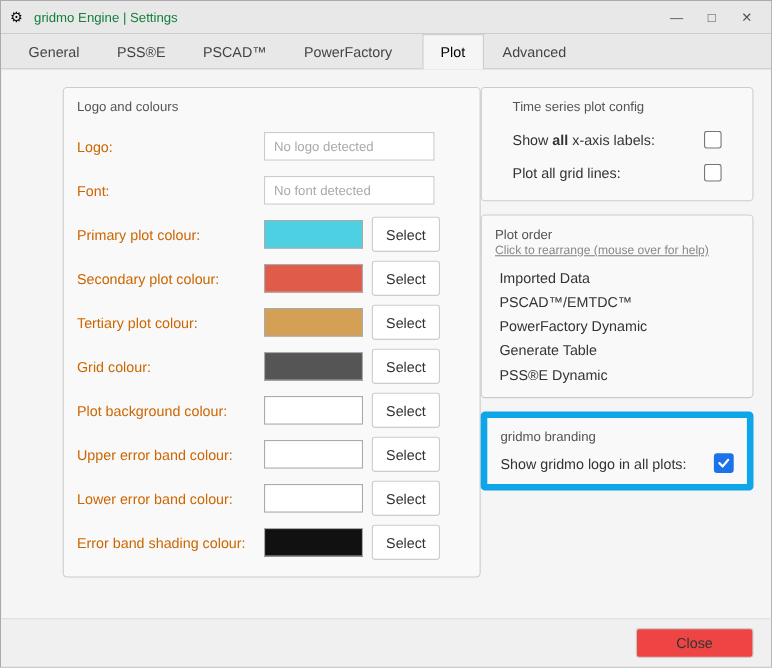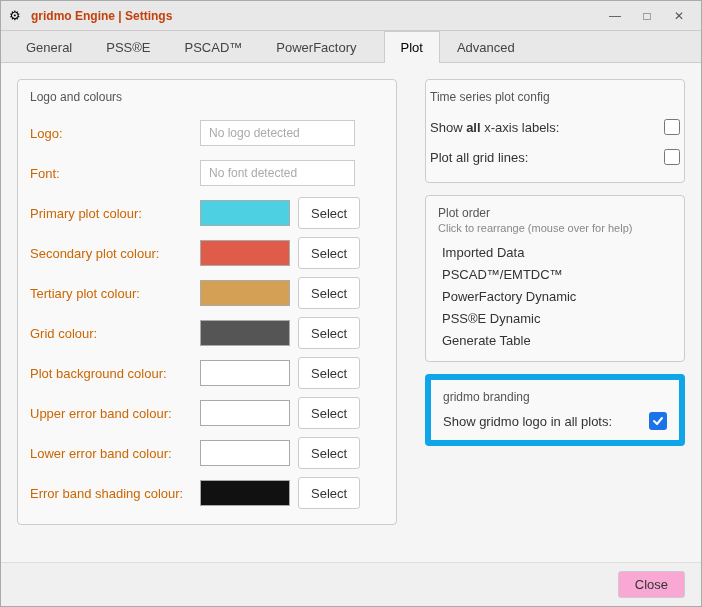--- a/index.html
+++ b/index.html
@@ -29,22 +29,21 @@
       user-select: none;
     }
     .title-bar-icon {
       width: 16px;
       height: 16px;
       margin-right: 6px;
     }
     .title-bar-text {
       flex: 1;
       font-size: 12px;
-      color: #c2410c;
-      font-weight: bold;
+      color: #15803d;
     }
     .title-bar-controls {
       display: flex;
       gap: 4px;
     }
     .title-btn {
       width: 28px;
       height: 20px;
       border: none;
       background: transparent;
@@ -76,23 +75,24 @@
       background: #f5f5f5;
       border-color: #ccc;
       color: #000;
       font-weight: 500;
       margin-left: 10px;
     }
 
     .content {
       flex: 1;
       display: flex;
-      gap: 28px;
+      gap: 0;
       padding: 16px;
       overflow: hidden;
+      margin-left: 40px;
     }
 
     .left-panel {
       flex: 0 0 380px;
     }
     .right-panel {
       flex: 1;
       display: flex;
       flex-direction: column;
       gap: 12px;
@@ -150,21 +150,21 @@
       cursor: pointer;
       font-size: 13px;
       color: #333;
       height: 32px;
     }
 
     
     .ts-config-section {
       border: 1px solid #ccc;
       border-radius: 4px;
-      padding: 10px 4px;
+      padding: 10px 28px;
       background: #f9f9f9;
     }
     .ts-config-title {
       font-size: 12px;
       color: #555;
       margin-bottom: 8px;
     }
     .checkbox-row {
       display: flex;
       align-items: center;
@@ -188,20 +188,21 @@
     }
     .plot-order-title {
       font-size: 12px;
       color: #555;
       margin-bottom: 2px;
     }
     .plot-order-hint {
       font-size: 11px;
       color: #888;
       margin-bottom: 8px;
+      text-decoration: underline;
     }
     .plot-order-list {
       display: flex;
       flex-direction: column;
       gap: 1px;
     }
     .plot-order-item {
       font-size: 13px;
       color: #333;
       padding: 3px 4px;
@@ -243,22 +244,22 @@
     }
 
     .bottom-bar {
       display: flex;
       justify-content: flex-end;
       padding: 8px 16px;
       border-top: 1px solid #ddd;
       background: #f0f0f0;
     }
     .close-btn {
-      padding: 5px 16px;
-      background: #f9a8d4;
+      padding: 5px 36px;
+      background: #ef4444;
       border: 1px solid #ccc;
       border-radius: 3px;
       cursor: pointer;
       font-size: 13px;
       color: #333;
     }
   </style>
 </head>
 <body>
 
@@ -372,22 +373,22 @@
         </div>
       </div>
 
       <div class="plot-order-section">
         <div class="plot-order-title">Plot order</div>
         <div class="plot-order-hint">Click to rearrange (mouse over for help)</div>
         <div class="plot-order-list">
           <div class="plot-order-item">Imported Data</div>
           <div class="plot-order-item">PSCAD™/EMTDC™</div>
           <div class="plot-order-item">PowerFactory Dynamic</div>
+          <div class="plot-order-item">Generate Table</div>
           <div class="plot-order-item">PSS®E Dynamic</div>
-          <div class="plot-order-item">Generate Table</div>
         </div>
       </div>
 
       <div class="branding-section">
         <div class="branding-title">gridmo branding</div>
         <div class="branding-row">
           <span>Show gridmo logo in all plots:</span>
           <div class="checkbox-blue">
             <svg viewBox="0 0 12 12" fill="none" xmlns="http://www.w3.org/2000/svg">
               <polyline points="2,6 5,9 10,3" stroke="white" stroke-width="2" stroke-linecap="round" stroke-linejoin="round"></polyline>

